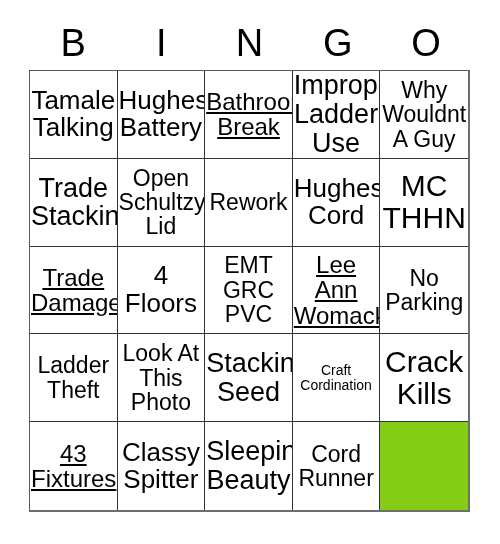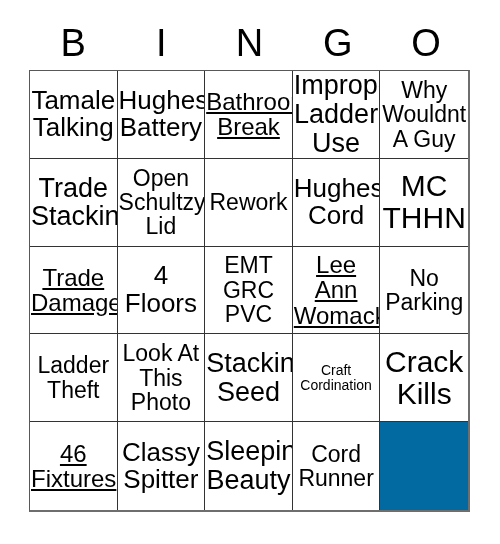--- a/index.html
+++ b/index.html
@@ -52,21 +52,21 @@
     width: 441px;
     height: 442px;
     box-sizing: border-box;
     border-top: 1px solid #585858;
     border-left: 1px solid #585858;
     border-right: 2px solid #6e6e6e;
     border-bottom: 2px solid #6e6e6e;
     display: grid;
     grid-template-columns: repeat(5, 1fr);
     grid-template-rows: repeat(5, 1fr);
-    background: #0369a1;
+    background: #84cc16;
   }
 
   .bingo-cell {
     box-sizing: border-box;
     border-right: 1px solid #333333;
     border-bottom: 1px solid #333333;
     display: flex;
     align-items: center;
     justify-content: center;
     text-align: center;
@@ -197,21 +197,21 @@
     <div class="bingo-cell">
         <span class="cell-text fs-xxs">Craft
 Cordination</span>
       </div>
 
     <div class="bingo-cell">
         <span class="cell-text fs-xl">Crack
 Kills</span>
       </div>
     <div class="bingo-cell">
-        <span class="cell-text fs-xs">46
+        <span class="cell-text fs-xs">43
 Fixtures</span>
       </div>
     <div class="bingo-cell">
         <span class="cell-text fs-lg">Classy
 Spitter</span>
       </div>
     <div class="bingo-cell">
         <span class="cell-text fs-sm">Sleeping
 Beauty</span>
       </div>

